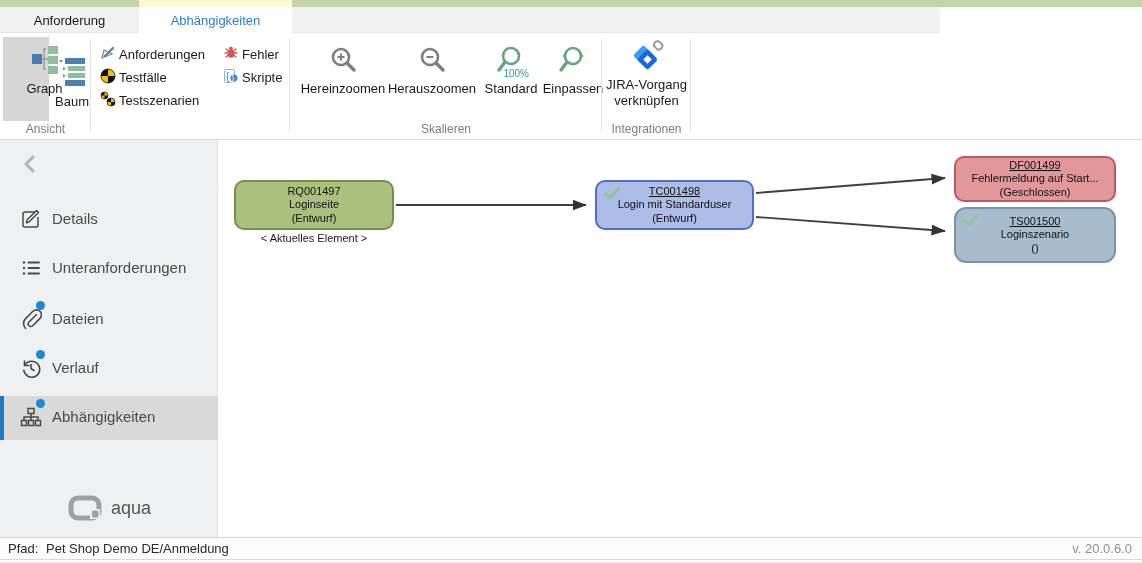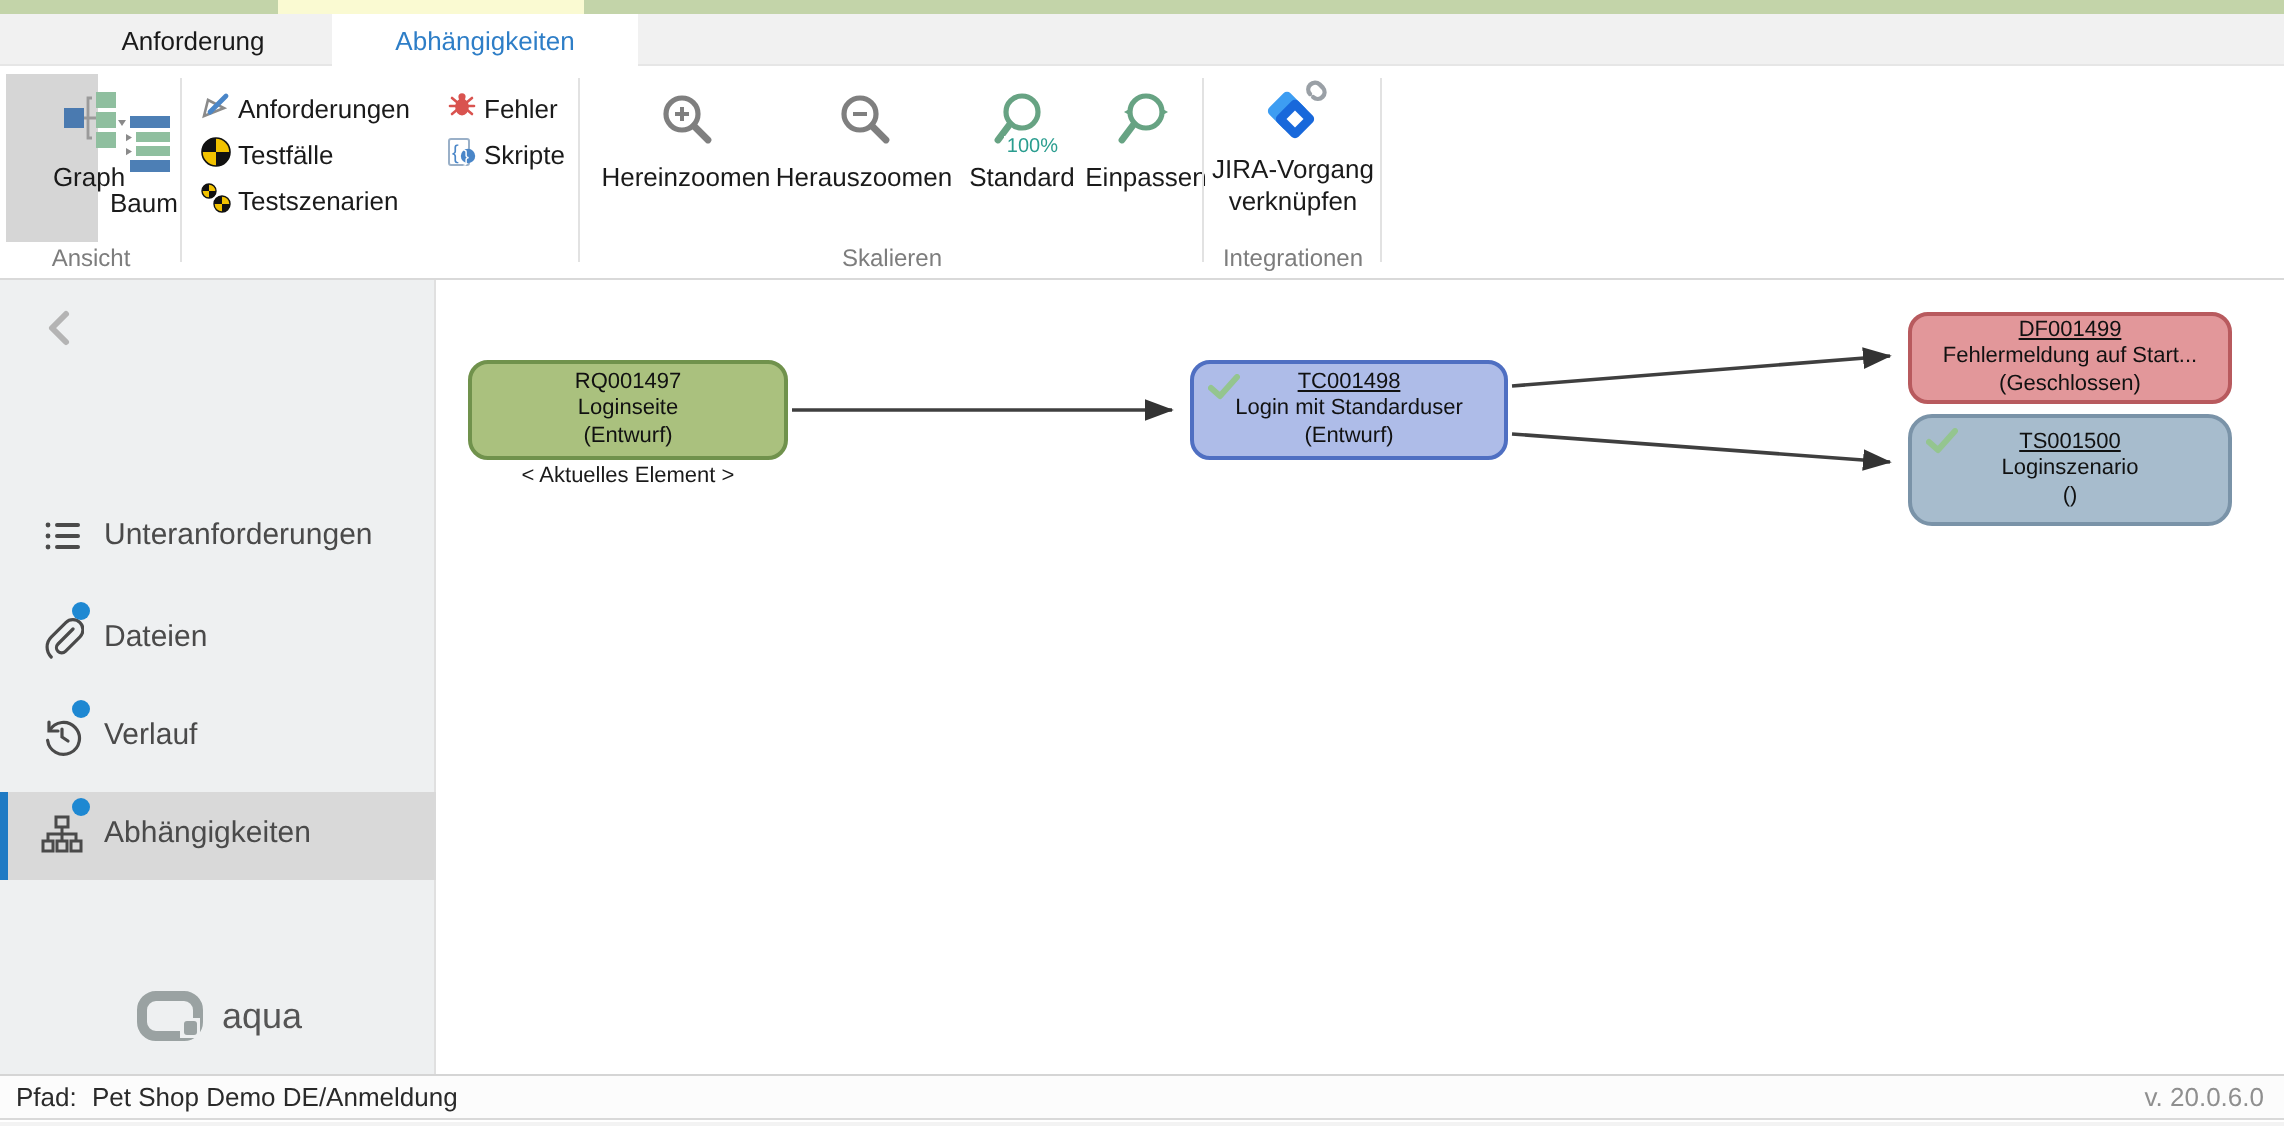--- a/index.html
+++ b/index.html
@@ -2,21 +2,21 @@
 <html><head>
 <meta charset="utf-8">
 <style>
   * { margin:0; padding:0; box-sizing:border-box; }
   html,body { width:1142px; height:563px; }
   body { font-family:"Liberation Sans", sans-serif; background:#fff; position:relative; overflow:hidden; }
 
   
   .top-strip { position:absolute; left:0; top:0; width:1142px; height:7px; background:#c3d4a9; }
   .top-strip .tab-highlight { position:absolute; left:139px; top:0; width:153px; height:7px; background:#fafad2; }
-  .tab-row { position:absolute; left:0; top:7px; width:1142px; height:26px; background:#f1f1f1; border-bottom:1px solid #e6e6e6; display:flex;padding-left:27px; }
+  .tab-row { position:absolute; left:0; top:7px; width:940px; height:26px; background:#f1f1f1; border-bottom:1px solid #e6e6e6; display:flex; }
   .tab { height:26px; display:flex; align-items:center; justify-content:center; font-size:13px; color:#1a1a1a; cursor:default; }
   .tab-anforderung { width:139px; }
   .tab-abhaengigkeiten { width:153px; background:#ffffff; color:#2e7ec7; }
 
   
   .ribbon { position:absolute; left:0; top:33px; width:1142px; height:107px; background:#ffffff; border-bottom:1px solid #d9d9d9; }
   .rgroup { position:absolute; top:0; height:106px; }
   .rgroup .sep { position:absolute; right:0; top:6px; bottom:8px; width:1px; background:#e2e2e2; }
   .group-label { position:absolute; left:0; right:0; bottom:3px; text-align:center; font-size:12px; color:#7d7d7d; }
 
@@ -261,20 +261,29 @@
 
 <div class="main">
 
   <div class="sidebar">
     <div class="collapse">
       <svg width="16" height="20" viewBox="0 0 16 20">
         <path d="M11 3 L4 10 L11 17" fill="none" stroke="#b4b4b4" stroke-width="3" stroke-linecap="round" stroke-linejoin="round"></path>
       </svg>
     </div>
 
+    <div class="side-item si-details">
+      <span class="sicon">
+        <svg width="22" height="22" viewBox="0 0 22 22" fill="none" stroke="#4a4a4a" stroke-width="1.5">
+          <path d="M15 4 H5 a2 2 0 0 0 -2 2 V17 a2 2 0 0 0 2 2 H16 a2 2 0 0 0 2 -2 V9"></path>
+          <path d="M9 14 L18.5 4.5 M18.5 4.5 l-2 -2 L7 12 l-0.6 2.8 L9 14 Z" stroke-linejoin="round"></path>
+        </svg>
+      </span>
+      <span class="slabel">Details</span>
+    </div>
 
     <div class="side-item si-unteranf">
       <span class="sicon">
         <svg width="22" height="22" viewBox="0 0 22 22" stroke="#4a4a4a" stroke-width="2" stroke-linecap="round">
           <circle cx="4" cy="5.5" r="1.2" fill="#4a4a4a" stroke="none"></circle>
           <circle cx="4" cy="11" r="1.2" fill="#4a4a4a" stroke="none"></circle>
           <circle cx="4" cy="16.5" r="1.2" fill="#4a4a4a" stroke="none"></circle>
           <path d="M8.5 5.5 H19 M8.5 11 H19 M8.5 16.5 H19"></path>
         </svg>
       </span>

